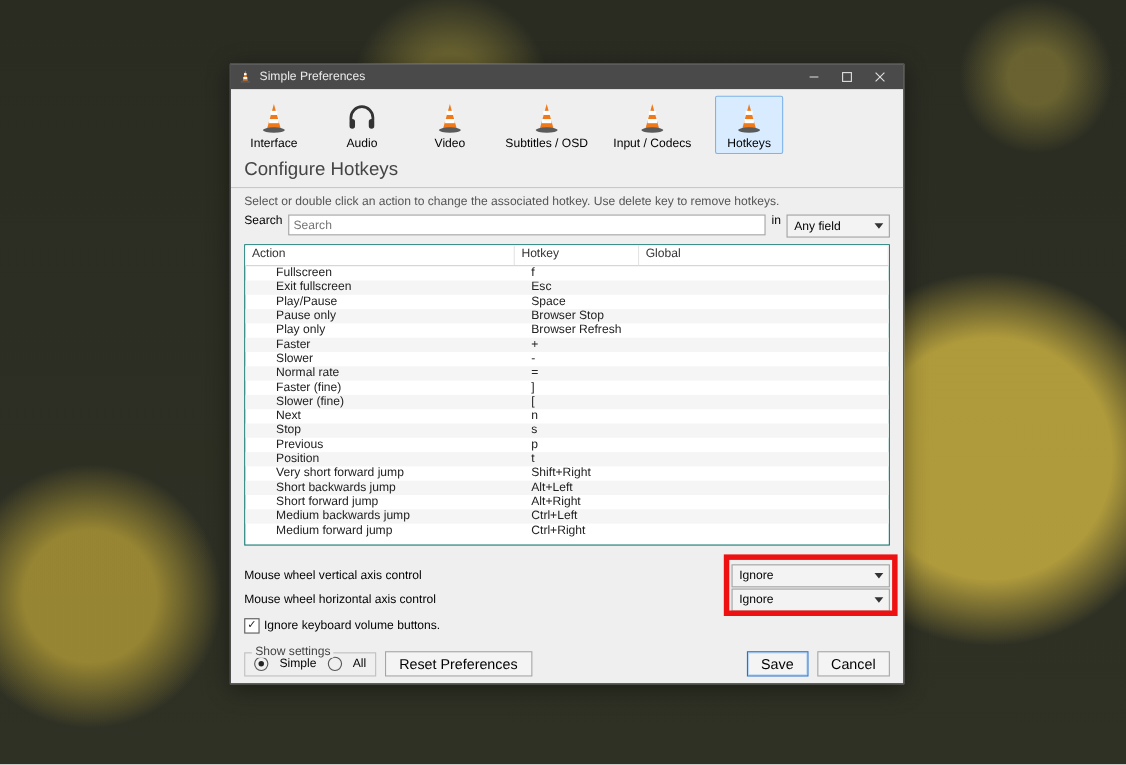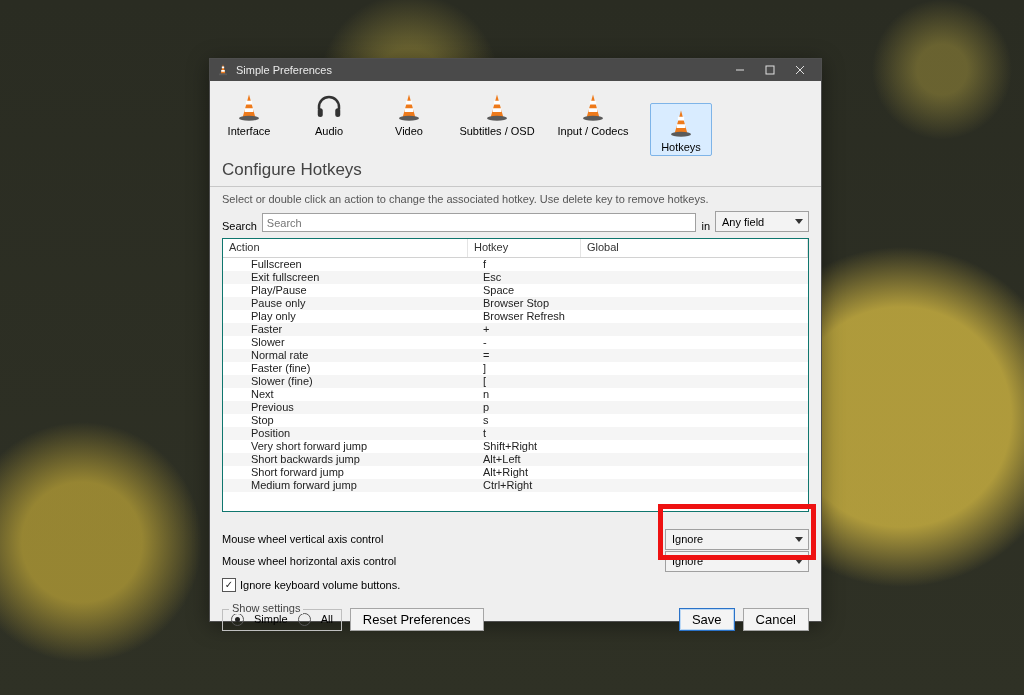--- a/index.html
+++ b/index.html
@@ -66,21 +66,20 @@
     display:flex; flex-direction:column; align-items:center;
     padding:4px 2px 2px 2px;
     border:1px solid transparent;
     border-radius:2px;
     font-size: 11px;
   }
   .cat.wide { width: 72px; }
   .cat.selected {
     background: #d9ecff;
     border:1px solid #7eb4e8;
-    margin-top:16px;
   }
   .cat .icn { width:30px; height:30px; margin-bottom:3px; position:relative; }
   .cat span { white-space:nowrap; }
 
   
   .cone { width:100%; height:100%; }
 
   
   .headphones { width:100%; height:100%; }
 
@@ -100,21 +99,21 @@
     flex-direction:column;
   }
 
   .hint {
     color:#555;
     font-size:11px;
     margin-bottom:6px;
   }
 
   .search-row {
-    display:flex; align-items:flex-end; gap:5px; margin-bottom:6px;
+    display:flex; align-items:flex-start; gap:5px; margin-bottom:6px;
   }
   .search-row input.text {
     flex:1; height:17px; border:1px solid #a0a0a0; padding:0 4px; font-size:11px;
     background:#fff;
   }
   .combo {
     height:19px; border:1px solid #a0a0a0; background:#f3f3f3;
     display:inline-flex; align-items:center; padding:0 18px 0 6px;
     position:relative; font-size:11px;
   }
@@ -378,47 +377,52 @@
               <div class="c-a">Slower (fine)</div>
               <div class="c-h">[</div>
               <div class="c-g"></div>
             </div>
             <div class="row">
               <div class="c-a">Next</div>
               <div class="c-h">n</div>
               <div class="c-g"></div>
             </div>
             <div class="row">
+              <div class="c-a">Stop</div>
+              <div class="c-h">s</div>
+              <div class="c-g"></div>
+            </div>
+            <div class="row">
               <div class="c-a">Previous</div>
               <div class="c-h">p</div>
               <div class="c-g"></div>
             </div>
             <div class="row">
-              <div class="c-a">Stop</div>
-              <div class="c-h">s</div>
-              <div class="c-g"></div>
-            </div>
-            <div class="row">
               <div class="c-a">Position</div>
               <div class="c-h">t</div>
               <div class="c-g"></div>
             </div>
             <div class="row">
               <div class="c-a">Very short forward jump</div>
               <div class="c-h">Shift+Right</div>
               <div class="c-g"></div>
             </div>
             <div class="row">
               <div class="c-a">Short backwards jump</div>
               <div class="c-h">Alt+Left</div>
               <div class="c-g"></div>
             </div>
             <div class="row">
               <div class="c-a">Short forward jump</div>
               <div class="c-h">Alt+Right</div>
+              <div class="c-g"></div>
+            </div>
+            <div class="row">
+              <div class="c-a">Medium backwards jump</div>
+              <div class="c-h">Ctrl+Left</div>
               <div class="c-g"></div>
             </div>
             <div class="row">
               <div class="c-a">Medium forward jump</div>
               <div class="c-h">Ctrl+Right</div>
               <div class="c-g"></div>
             </div>
           </div>
       </div>
     </div>

